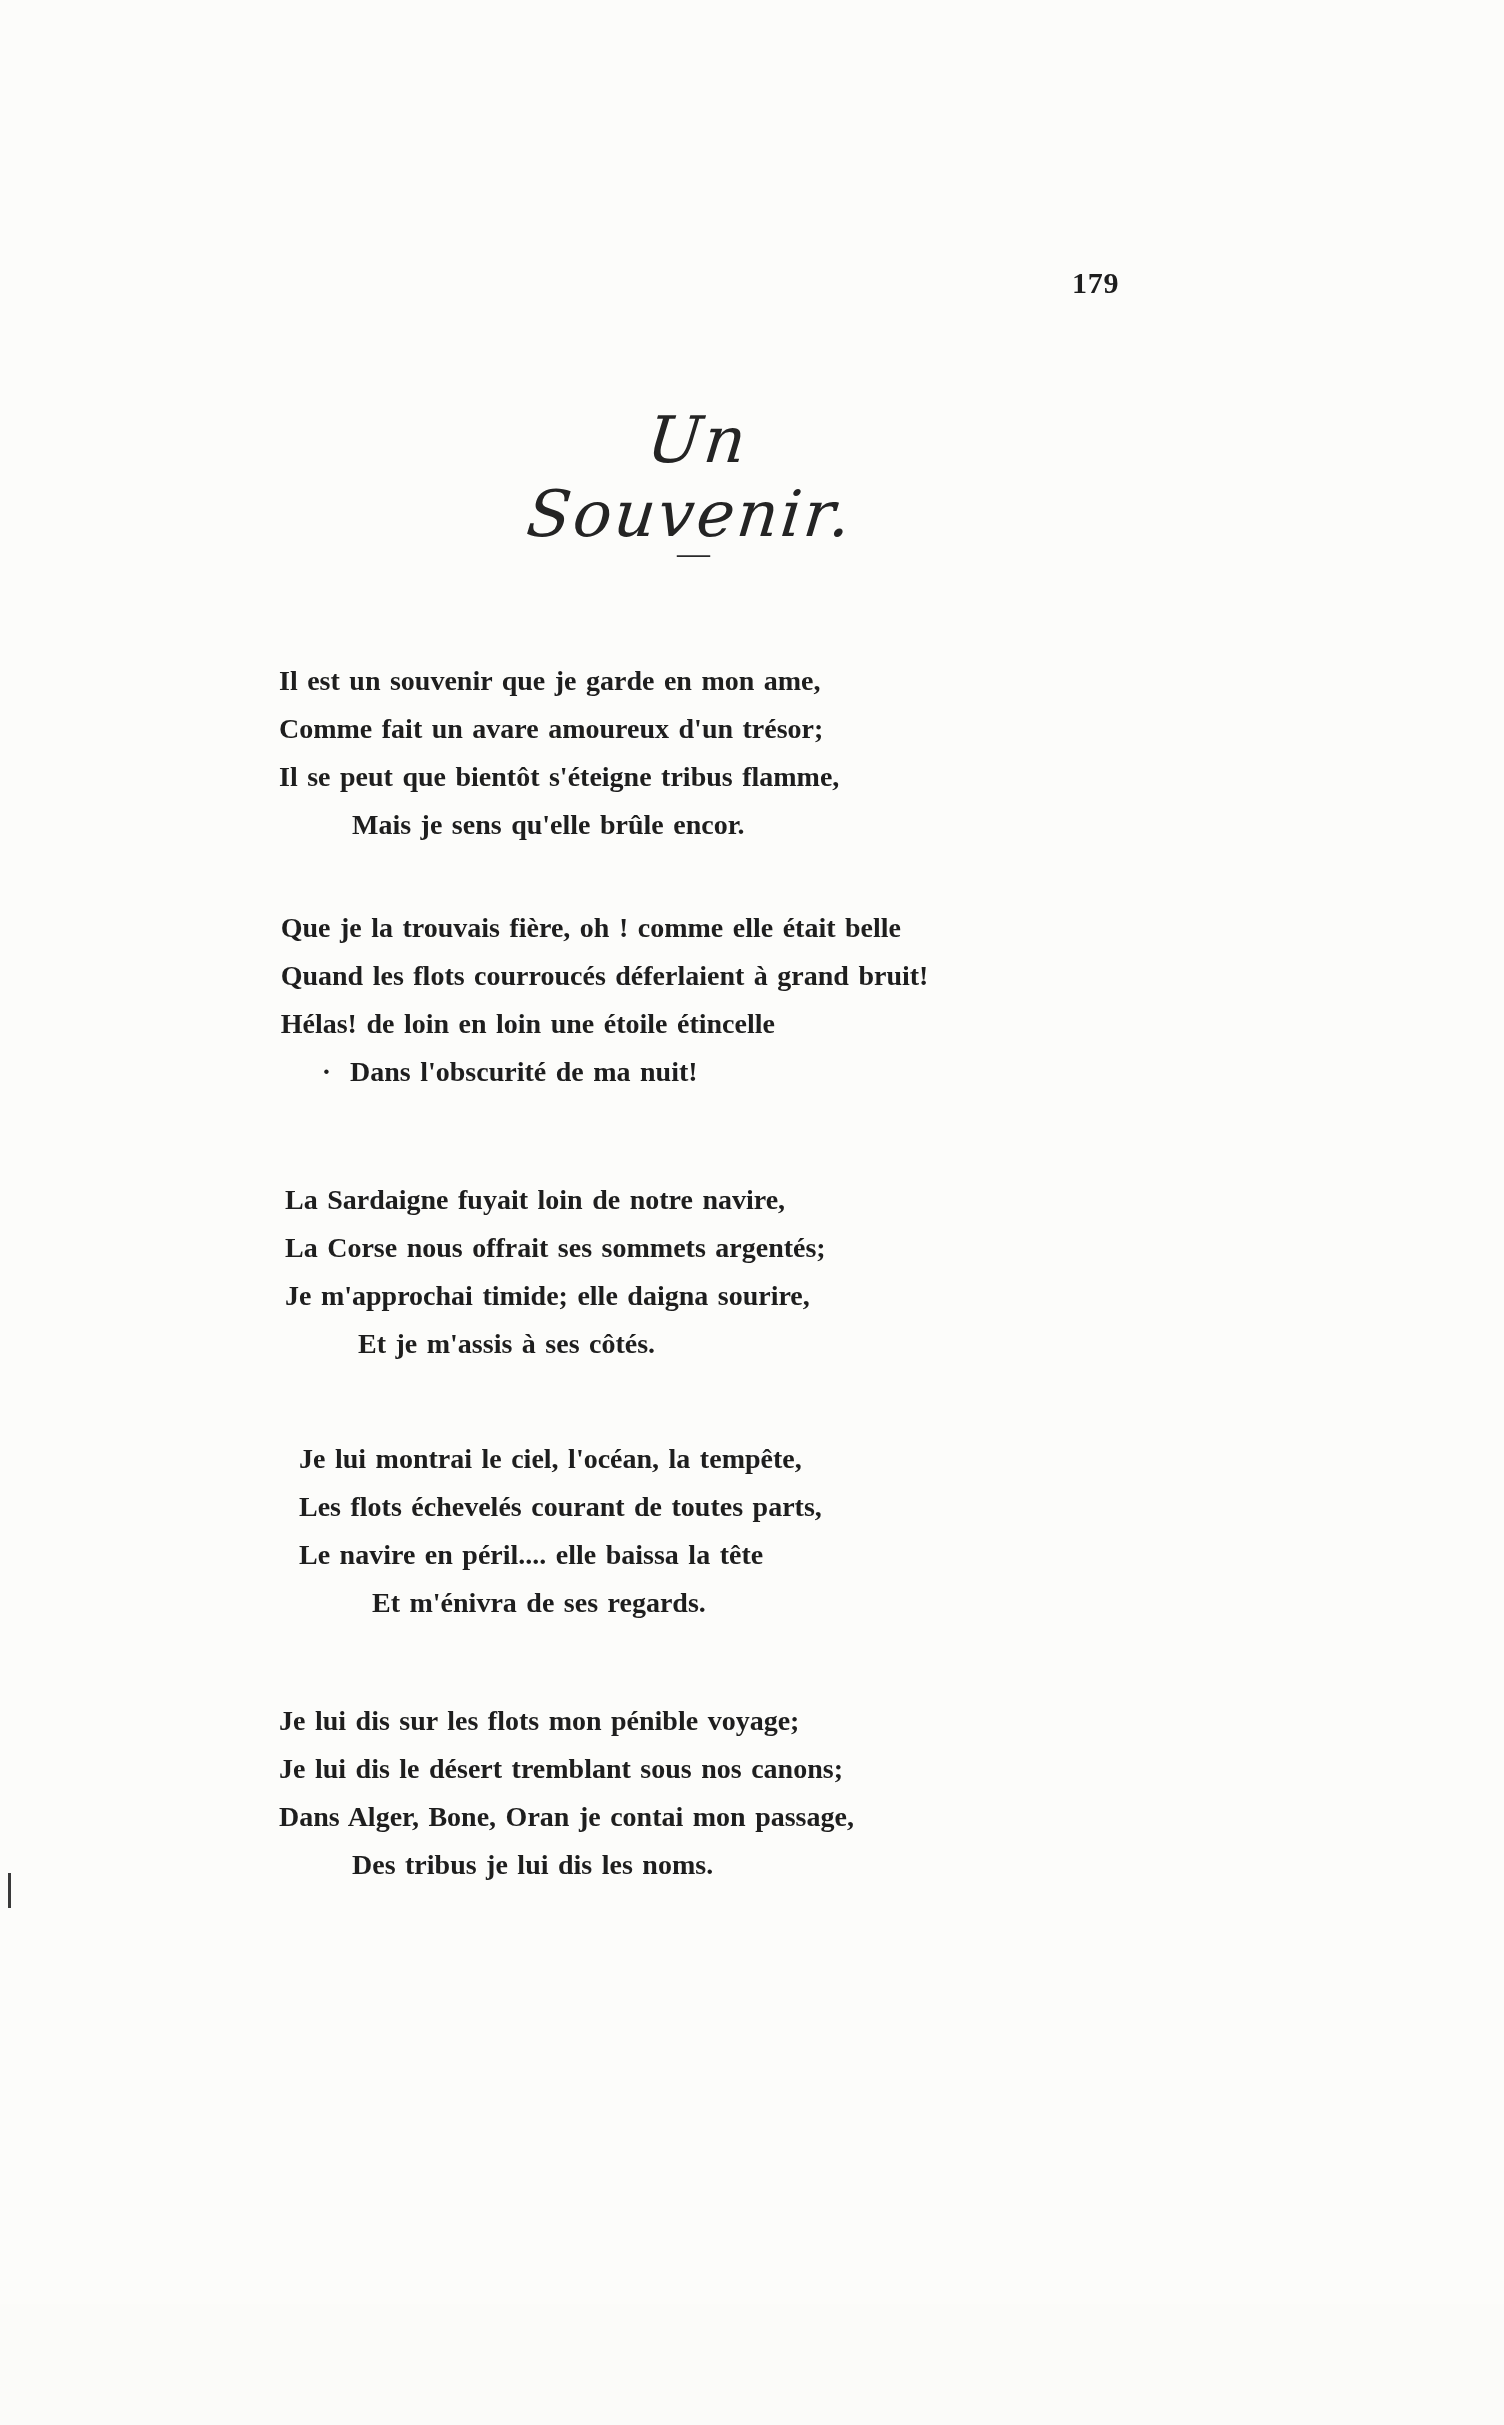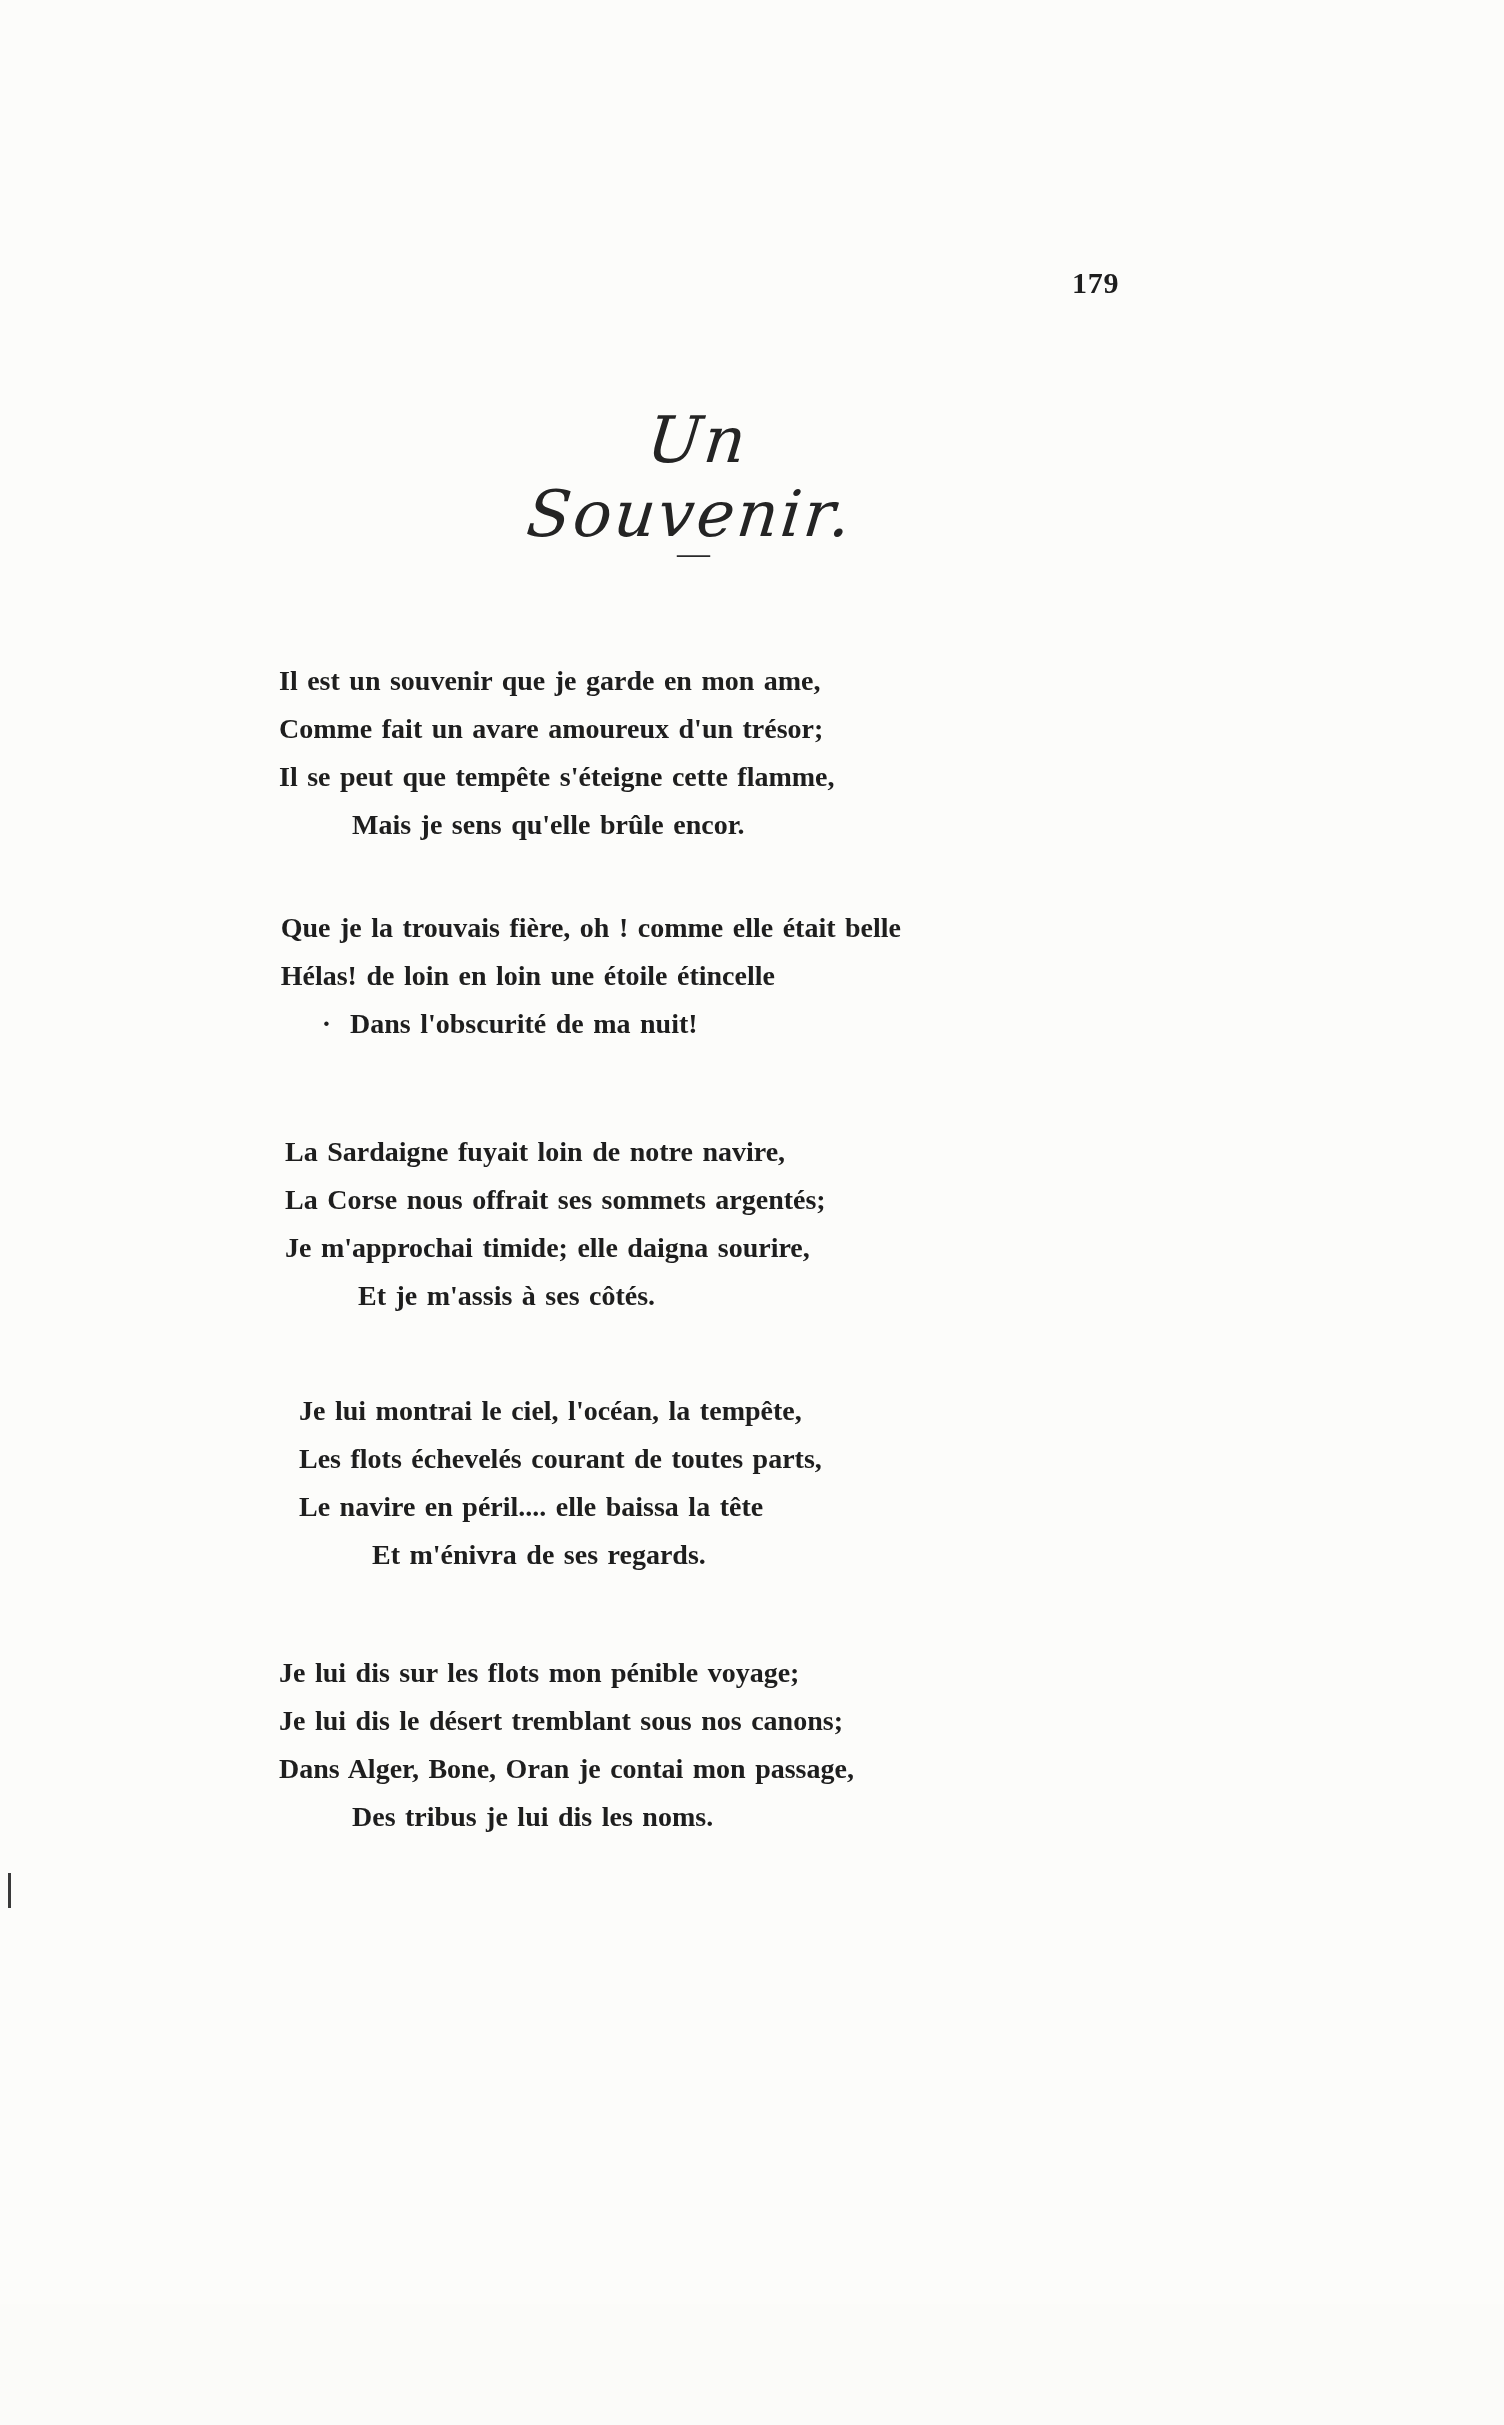--- a/index.html
+++ b/index.html
@@ -83,26 +83,27 @@
 
   <div class="poem-title">Un Souvenir.</div>
 
   <div class="separator">—</div>
 
   <div class="poem">
 
     <div class="stanza stanza-1">
       <div class="line">Il est un souvenir que je garde en mon ame,</div>
       <div class="line">Comme fait un avare amoureux d'un trésor;</div>
-      <div class="line">Il se peut que tempête s'éteigne cette flamme,</div>
+      <div class="line">Il se peut que bientôt s'éteigne tribus flamme,</div>
       <div class="line indent">Mais je sens qu'elle brûle encor.</div>
     </div>
 
     <div class="stanza stanza-2">
       <div class="line">Que je la trouvais fière, oh ! comme elle était belle</div>
+      <div class="line">Quand les flots courroucés déferlaient à grand bruit!</div>
       <div class="line">Hélas! de loin en loin une étoile étincelle</div>
       <div class="line indent-dot">·  Dans l'obscurité de ma nuit!</div>
     </div>
 
     <div class="stanza stanza-3">
       <div class="line">La Sardaigne fuyait loin de notre navire,</div>
       <div class="line">La Corse nous offrait ses sommets argentés;</div>
       <div class="line">Je m'approchai timide; elle daigna sourire,</div>
       <div class="line indent">Et je m'assis à ses côtés.</div>
     </div>

